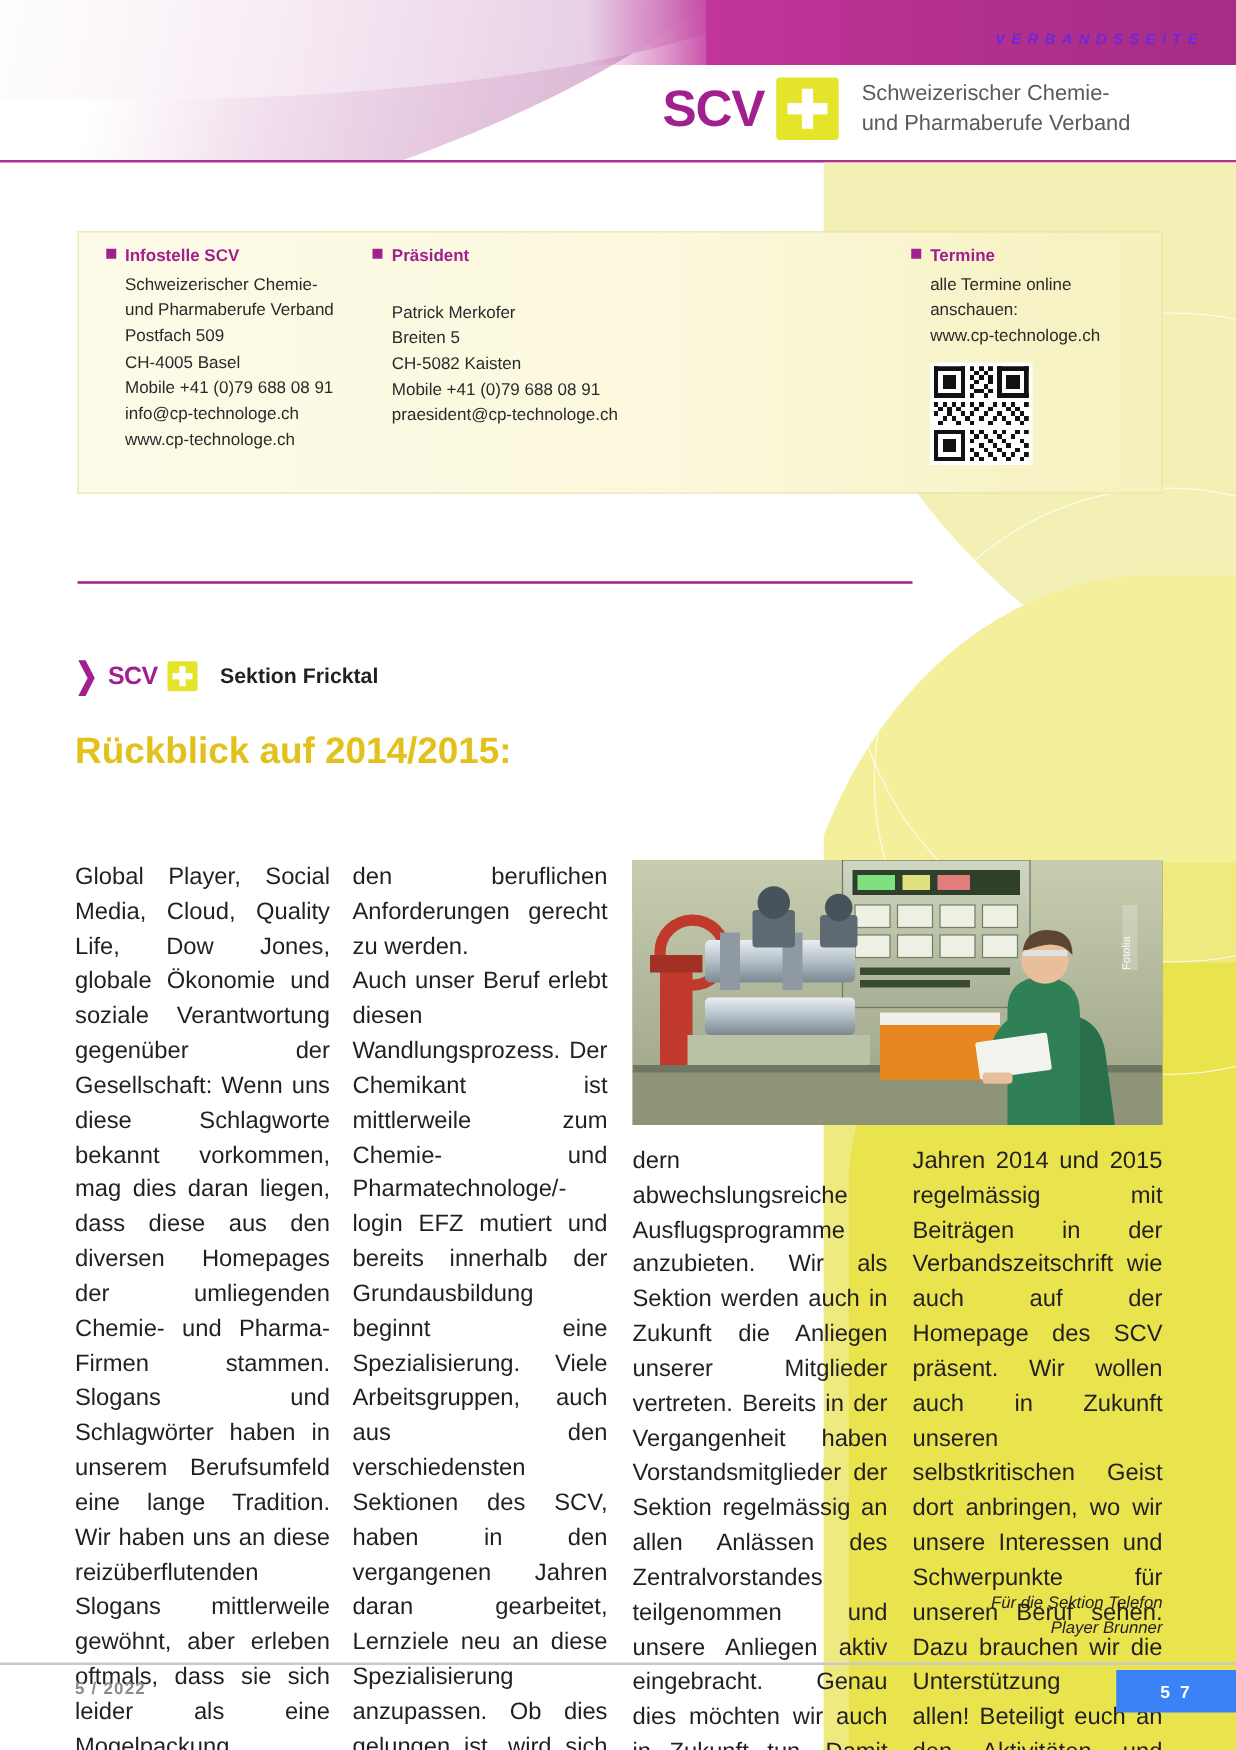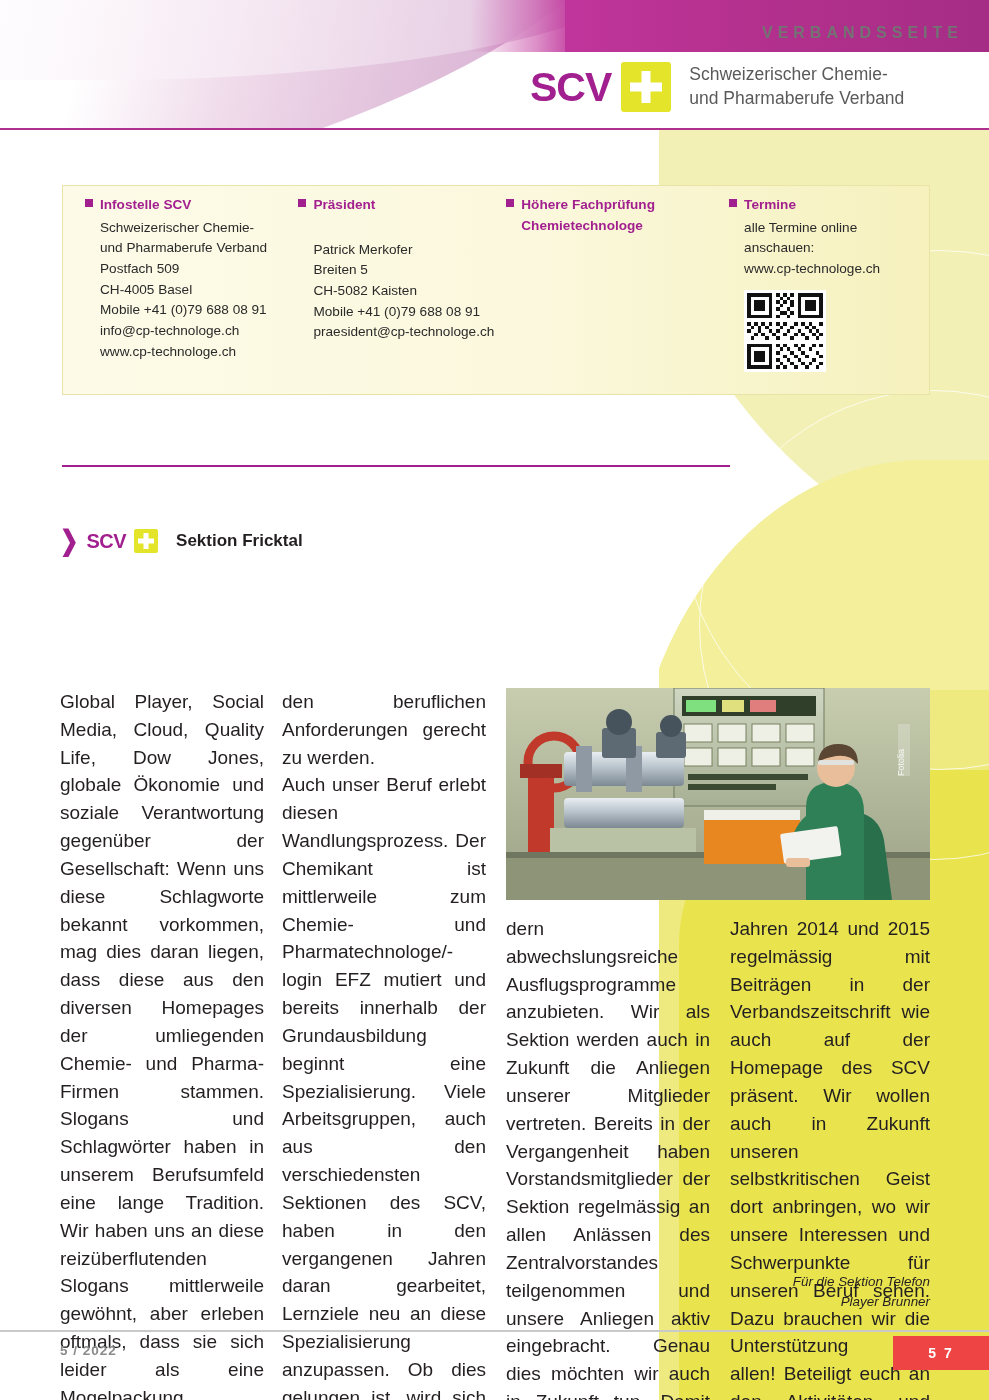--- a/index.html
+++ b/index.html
@@ -26,21 +26,21 @@
     transform: rotate(-6deg);
   }
   .top-band .swoosh2 {
     position:absolute; top:-40px; left:-40px; width:700px; height:120px;
     background: linear-gradient(100deg, #ffffff 0%, #f7ecf5 40%, #e9d2e6 75%, #dcc0da 100%);
     border-bottom-right-radius: 80% 100%;
     opacity:.85;
   }
   .verbandsseite {
     position:absolute; right:26px; top:24px;
-    color:#737373; letter-spacing:5px; font-size:16px; font-weight:bold;
+    color:#6d28d9; letter-spacing:5px; font-size:12px; font-weight:bold;font-style:italic;
   }
   .hdr-magenta {
     position:absolute; top:0; left:565px; width:424px; height:52px;
     background: linear-gradient(90deg,#c0359b 0%, #b5318f 40%, #a52d85 100%);
   }
   .hdr-magenta-tail {
     position:absolute; top:0; left:470px; width:110px; height:52px;
     background: linear-gradient(90deg, rgba(192,53,155,0) 0%, rgba(192,53,155,.55) 60%, rgba(192,53,155,1) 100%);
   }
   .logo-wrap {
@@ -162,21 +162,21 @@
   
   .foot-rule {
     position:absolute; left:0; top:1330px; width:989px; height:2px; background:#c9c9c9;
   }
   .foot-left {
     position:absolute; left:60px; top:1343px; font-size:13.5px; letter-spacing:1px;
     color:#8b8b8b; font-weight:bold;
   }
   .foot-page {
     position:absolute; right:0; top:1336px; width:96px; height:34px;
-    background:#ef4444; color:#ffffff; font-size:14px; font-weight:bold;
+    background:#3b82f6; color:#ffffff; font-size:14px; font-weight:bold;
     letter-spacing:2px; display:flex; align-items:center; justify-content:center;
   }
 </style>
 </head>
 <body>
 
 <div class="top-band">
   <div class="swoosh1"></div>
   <div class="swoosh2"></div>
   <div class="hdr-magenta-tail"></div>
@@ -223,24 +223,20 @@
         <span class="sq"></span><span>Präsident</span>
       </div>
       <div class="cbody" style="white-space:pre-line;margin-top:24px;">Patrick Merkofer
 Breiten 5
 CH-5082 Kaisten
 Mobile +41 (0)79 688 08 91
 praesident@cp-technologe.ch</div>
     </div>
 
     <div class="ccol c3">
-      <div class="ctitle">
-        <span class="sq"></span><span>Höhere Fachprüfung</span>
-        <span class="sub">Chemietechnologe</span>
-      </div>
     </div>
 
     <div class="ccol c4">
       <div class="ctitle">
         <span class="sq"></span><span>Termine</span>
       </div>
       <div class="cbody" style="white-space:pre-line;">alle Termine online
 anschauen:
 www.cp-technologe.ch</div>
       <div class="qr">
@@ -360,21 +356,21 @@
 <div class="rule-mid"></div>
 
 <div class="section-head">
   <span class="chev">❯</span>
   <span class="scv-small">SCV</span>
   <span class="badge-small"></span>
   <span class="sektion-label">Sektion Fricktal</span>
 </div>
 
 <div class="headline">
-  <br>
+  <span>Rückblick auf 2014/2015:</span><br>
 </div>
 
 <div class="photo">
   <svg width="424" height="212" viewBox="0 0 424 212">
     <defs>
       <linearGradient id="wall" x1="0" y1="0" x2="0" y2="1">
         <stop offset="0" stop-color="#c8cdb0"></stop>
           <stop offset="1" stop-color="#9aa184"></stop>
       </linearGradient>
       <linearGradient id="pipe" x1="0" y1="0" x2="0" y2="1">

